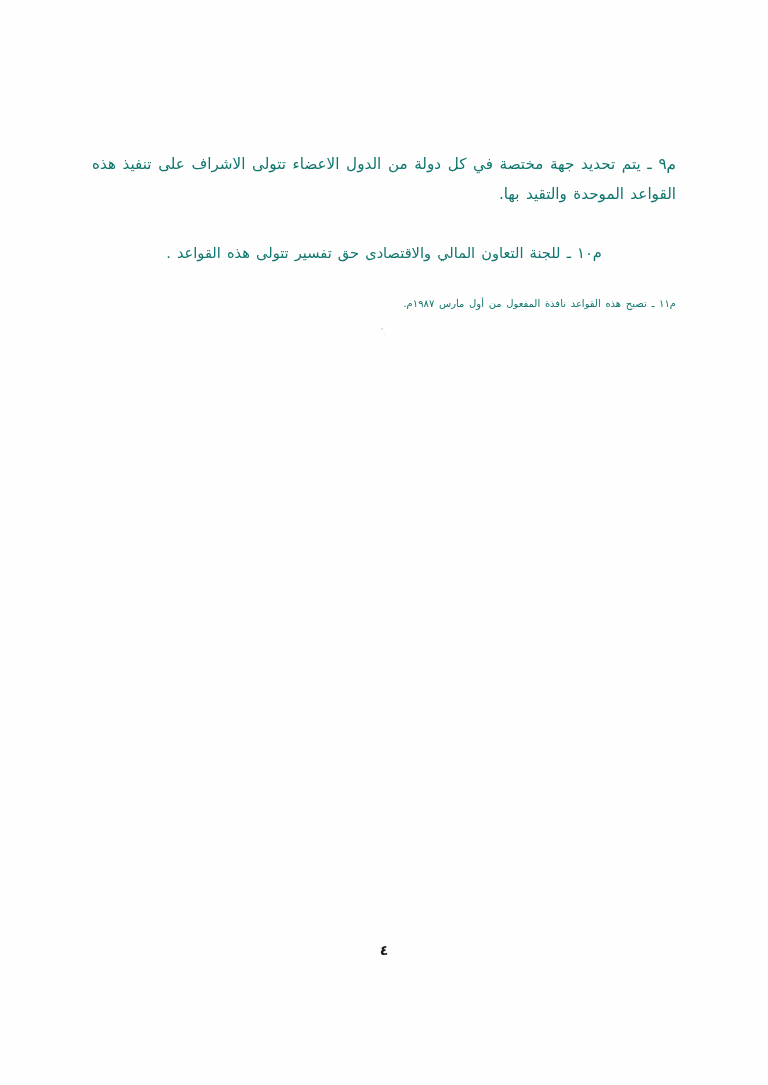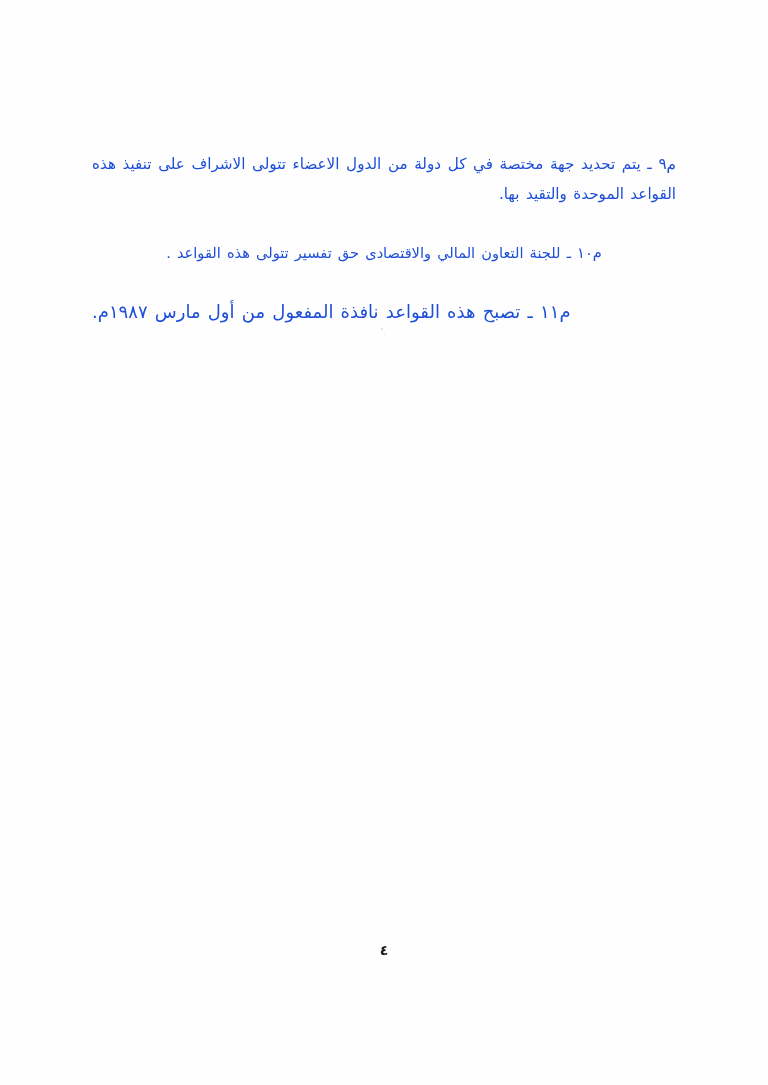--- a/index.html
+++ b/index.html
@@ -28,34 +28,34 @@
     direction: rtl;
     text-align: right;
   }
   .para {
     font-size: 15.2px;
     line-height: 1.95;
     letter-spacing: 0.1px;
     margin: 0 0 26px 0;
     text-align: justify;
     text-justify: inter-word;
-    color: #1d4ed8;
+    color: #0f766e;
     word-spacing: 1.5px;
   }
   .para.p1 {
     margin-bottom: 30px;
   }
   .para.p2 {
     font-size: 14.6px;
     margin-bottom: 26px;
     text-align: center;
   }
   .para.p3 {
-    font-size: 18px;
-    text-align: left;
+    font-size: 10px;
+    text-align: right;
   }
   .page-number {
     position: absolute;
     top: 942px;
     left: 0;
     right: 0;
     text-align: center;
     font-size: 14px;
     font-weight: bold;
     color: #1a1a1a;

